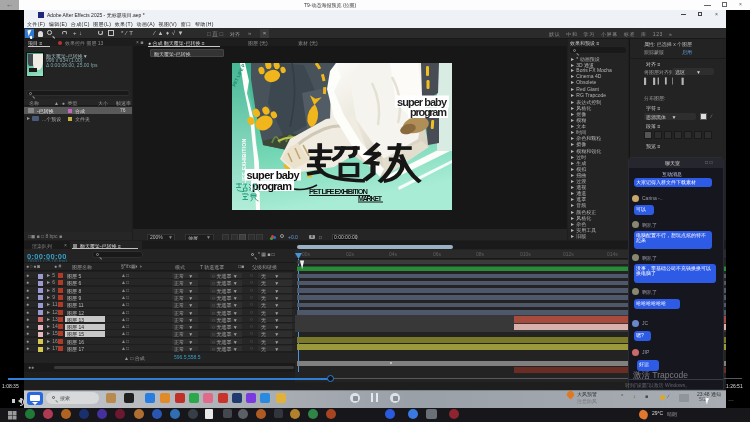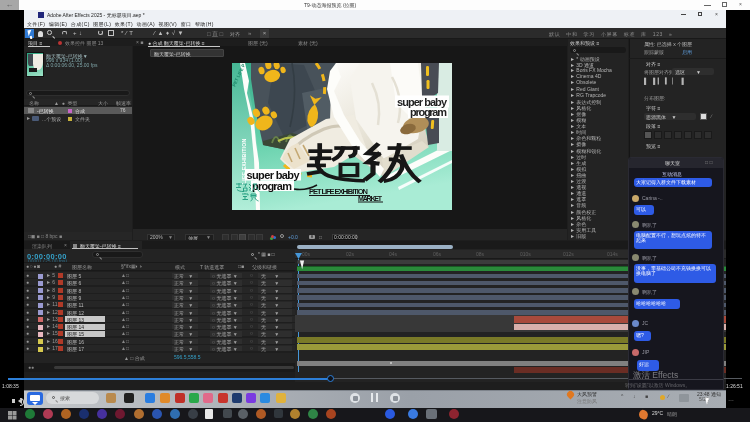--- a/index.html
+++ b/index.html
@@ -572,21 +572,21 @@
   <div class="abs" style="left:0;top:0;width:96px;height:10px;background:#26262e;"></div>
   <div class="abs t5" style="left:36px;top:2px;color:#ddd;">聊天室</div>
   <div class="abs t5" style="left:76px;top:2px;color:#888;">□ □</div>
   <div class="abs t5" style="left:33px;top:13px;color:#cfd4ff;">互动消息</div>
   <div class="abs" style="left:28px;top:19.5px;width:40px;height:1.5px;background:#3a6af0;border-radius:1px;"></div>
 
   <div class="abs" style="left:0;top:221px;width:96px;height:1px;background:#3a3a44;"></div>
   <div class="abs t5" style="left:4px;top:226px;color:#666;letter-spacing:2px;">○○○○</div>
 </div>
 
-<div class="abs" style="left:633px;top:370px;color:rgba(255,255,255,0.42);font-size:8.5px;">激活 Effects</div>
+<div class="abs" style="left:633px;top:370px;color:rgba(255,255,255,0.42);font-size:8.5px;">激活 Trapcode</div>
 <div class="abs t5" style="left:625px;top:381.5px;color:rgba(255,255,255,0.30);">转到"设置"以激活 Windows。</div>
 
 <div class="abs" id="bottombar" style="left:0;top:408px;width:750px;height:14px;background:#17171b;"></div>
 
 <div>
       <div class="abs" style="left:634px;top:178px;width:78px;height:9px;background:#2e5be6;border-radius:3px;"></div>
       <div class="abs t5" style="left:636px;top:179.5px;color:#fff;width:118.4px;white-space:normal;line-height:8px;">大家记得入群文件下载素材</div>
       <div class="abs" style="left:632px;top:195px;width:7px;height:7px;border-radius:50%;background:#c8a86a;"></div>
       <div class="abs t5" style="left:642px;top:196px;color:#9a9aa5;">Carina -..</div>
       <div class="abs" style="left:634px;top:205px;width:20px;height:10px;background:#2e5be6;border-radius:3px;"></div>

